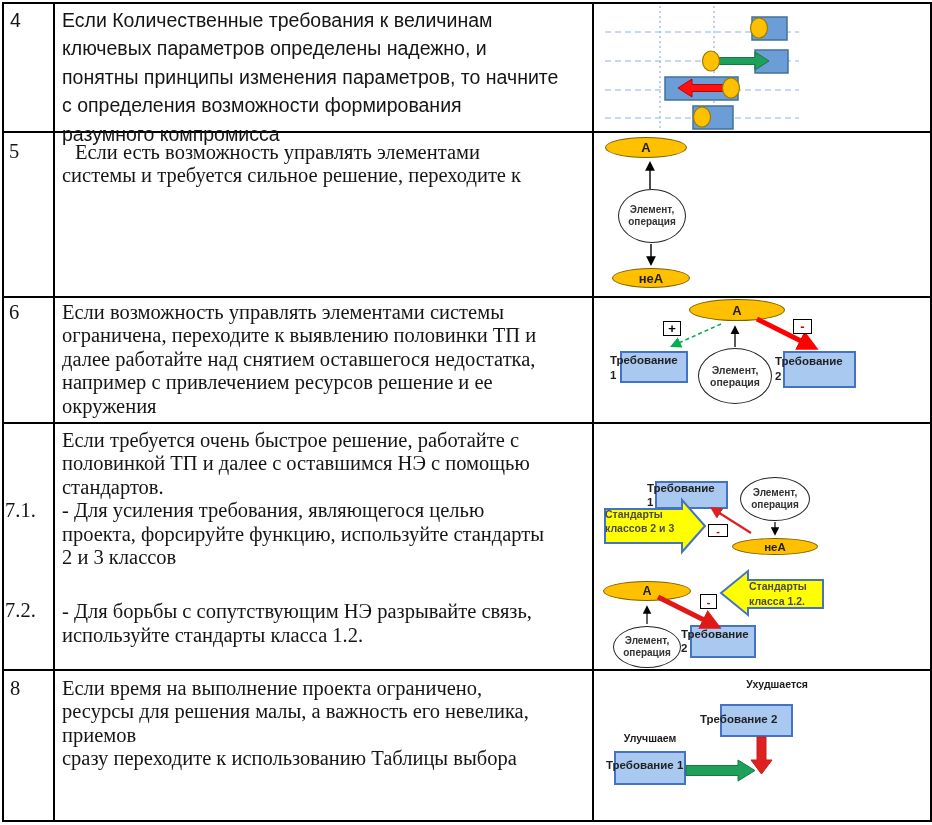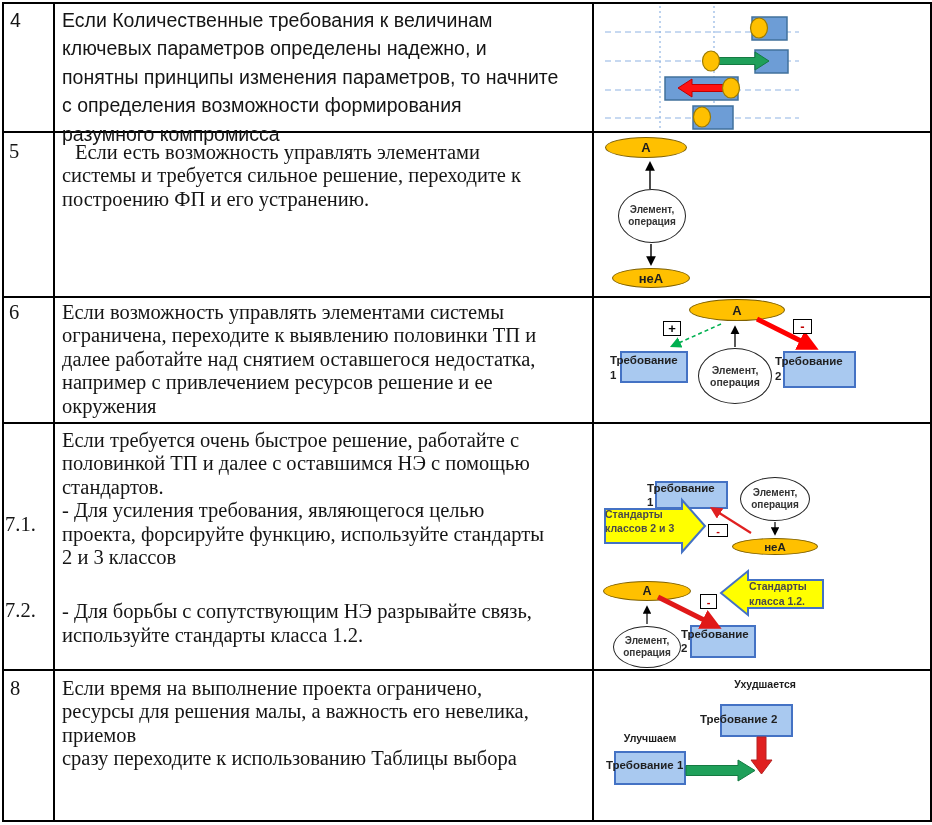--- a/index.html
+++ b/index.html
@@ -34,36 +34,35 @@
   <div class="vline" style="left:53px"></div>
   <div class="vline" style="left:592px"></div>
   <div class="hline" style="top:131px"></div>
   <div class="hline" style="top:296px"></div>
   <div class="hline" style="top:422px"></div>
   <div class="hline" style="top:669px"></div>
 
   <div class="num sans-text" style="left:10px;top:6px">4</div>
   <div class="num serif" style="left:9px;top:140px">5</div>
   <div class="num serif" style="left:9px;top:301px">6</div>
-  <div class="num serif" style="left:5px;top:513px">7.1.</div>
+  <div class="num serif" style="left:5px;top:499px">7.1.</div>
   <div class="num serif" style="left:5px;top:599px">7.2.</div>
   <div class="num serif" style="left:10px;top:677px">8</div>
 
   <div class="abs sans-text" style="left:62px;top:6px;width:528px">
     <div class="ln">Если Количественные требования к величинам</div>
     <div class="ln">ключевых параметров определены надежно, и</div>
     <div class="ln">понятны принципы изменения параметров, то начните</div>
     <div class="ln">с определения возможности формирования</div>
     <div class="ln">разумного компромисса</div>
   </div>
 
   <div class="abs serif" style="left:62px;top:141px;width:528px">
     <div class="ln indent">Если есть возможность управлять элементами</div>
     <div class="ln">системы и требуется сильное решение, переходите к</div>
-    <div class="ln">построению ФП и его устранению.</div>
   </div>
 
   <div class="abs serif" style="left:62px;top:301px;width:528px">
     <div class="ln">Если возможность управлять элементами системы</div>
     <div class="ln">ограничена, переходите к выявлению половинки ТП и</div>
     <div class="ln">далее работайте над снятием оставшегося недостатка,</div>
     <div class="ln">например с привлечением ресурсов решение и ее</div>
     <div class="ln">окружения</div>
   </div>
 
@@ -217,21 +216,21 @@
     </div>
     <div class="signbox minus" style="left:116px;top:101px;width:20px;height:13px;font-size:11px">-</div>
     <div class="signbox minus" style="left:108px;top:171px;width:17px;height:15px;font-size:11px">-</div>
     <div class="boxlabel" style="left:89px;top:204px;width:84px;font-size:11.5px;line-height:14px">
       <div>Требование</div>
       <div>2</div>
     </div>
   </div>
 
   <div class="cell" style="left:592px;top:670px;width:338px;height:150px">
-    <div class="dlabel" style="left:138px;top:8px;width:70px">Ухудшается</div>
+    <div class="dlabel" style="left:150px;top:8px;width:70px">Ухудшается</div>
     <div class="dlabel" style="left:29px;top:62px;width:58px">Улучшаем</div>
     <div class="bluebox" style="left:128px;top:34px;width:73px;height:33px"></div>
     <div class="boxlabel" style="left:108px;top:43px;width:97px;font-size:11.5px">Требование 2</div>
     <div class="bluebox" style="left:22px;top:81px;width:72px;height:34px"></div>
     <div class="boxlabel" style="left:14px;top:89px;width:88px;font-size:11.5px">Требование 1</div>
     <svg class="abs" style="left:0;top:0" width="338" height="150">
       <path d="M165,67 L174,67 L174,90 L180,90 L169.5,104 L159,90 L165,90 Z" fill="#E02020" stroke="#B42222" stroke-width="1"></path>
       <path d="M94,95.5 L146,95.5 L146,90 L163,100.5 L146,111 L146,105.5 L94,105.5 Z" fill="#1FA05A" stroke="#157A42" stroke-width="1"></path>
     </svg>
   </div>

